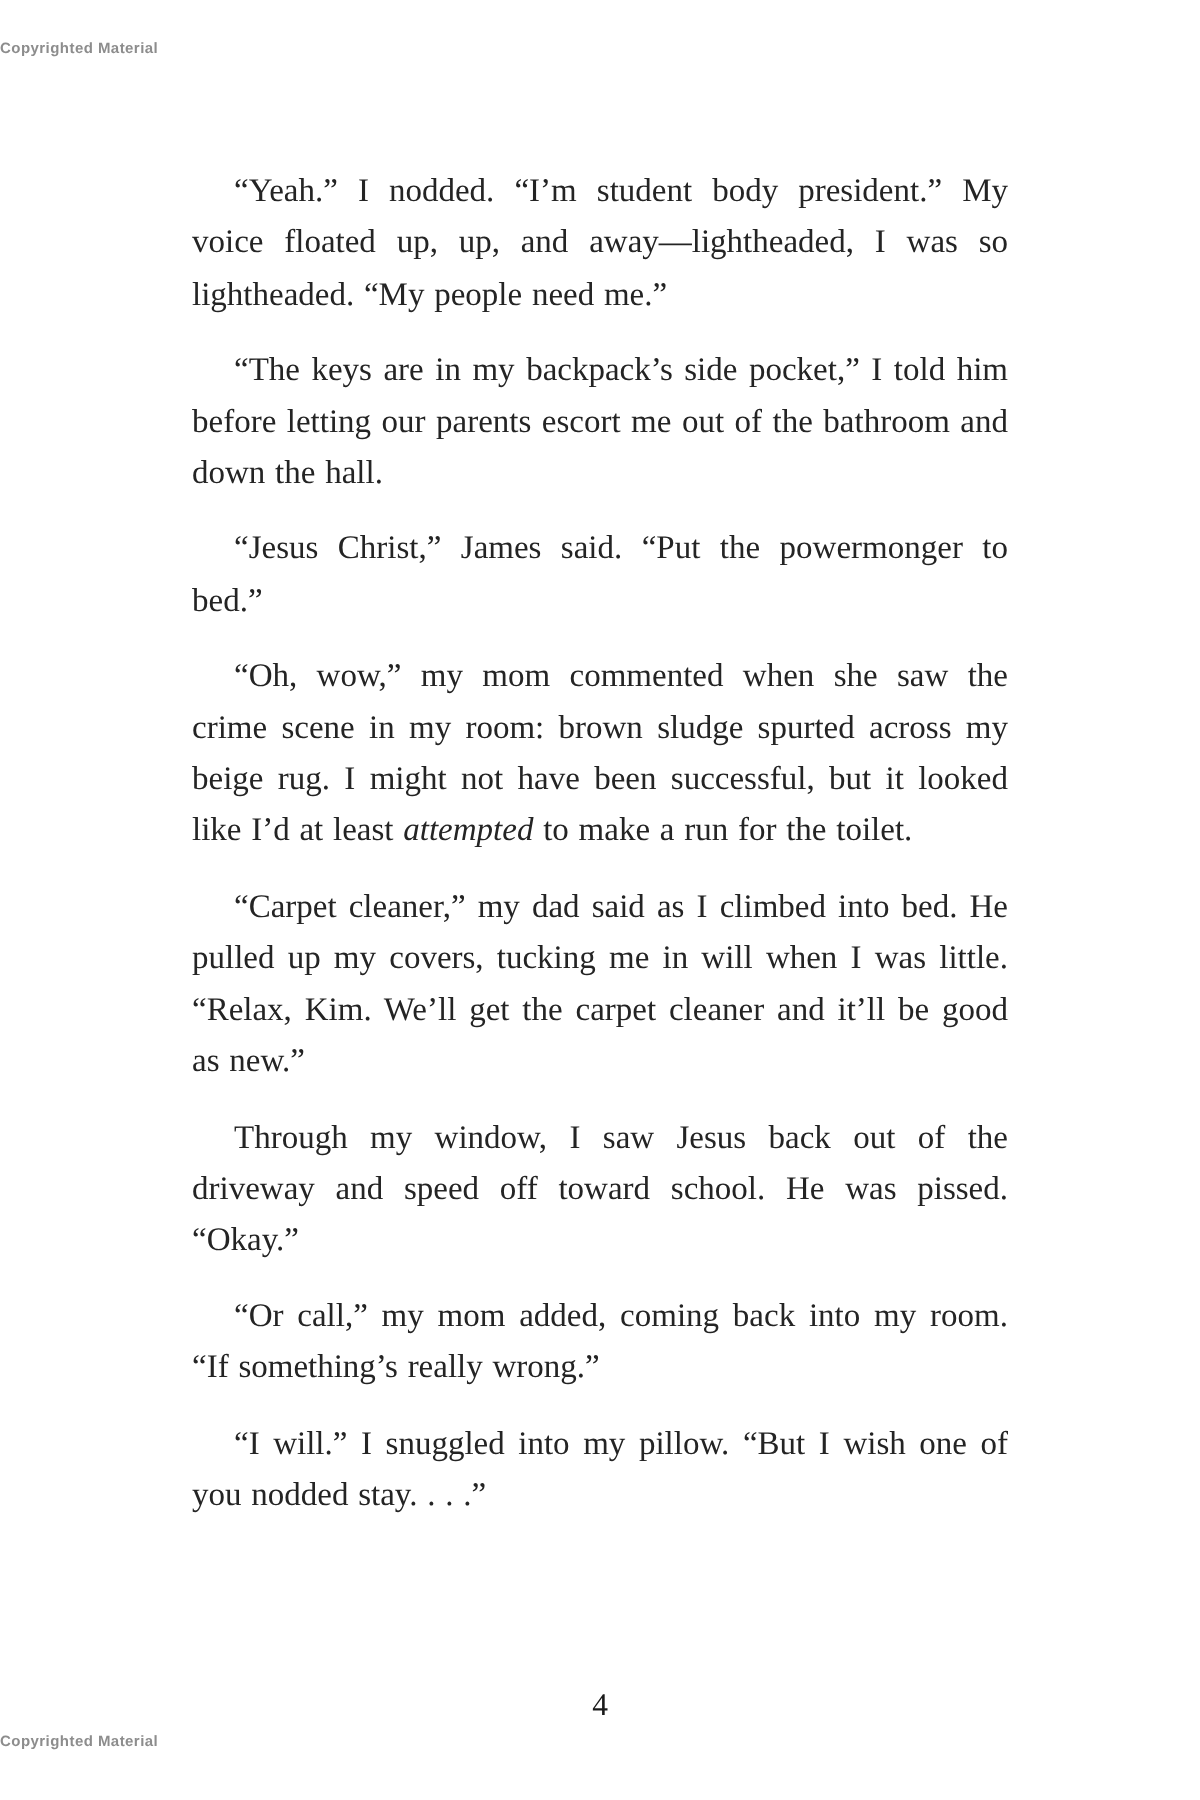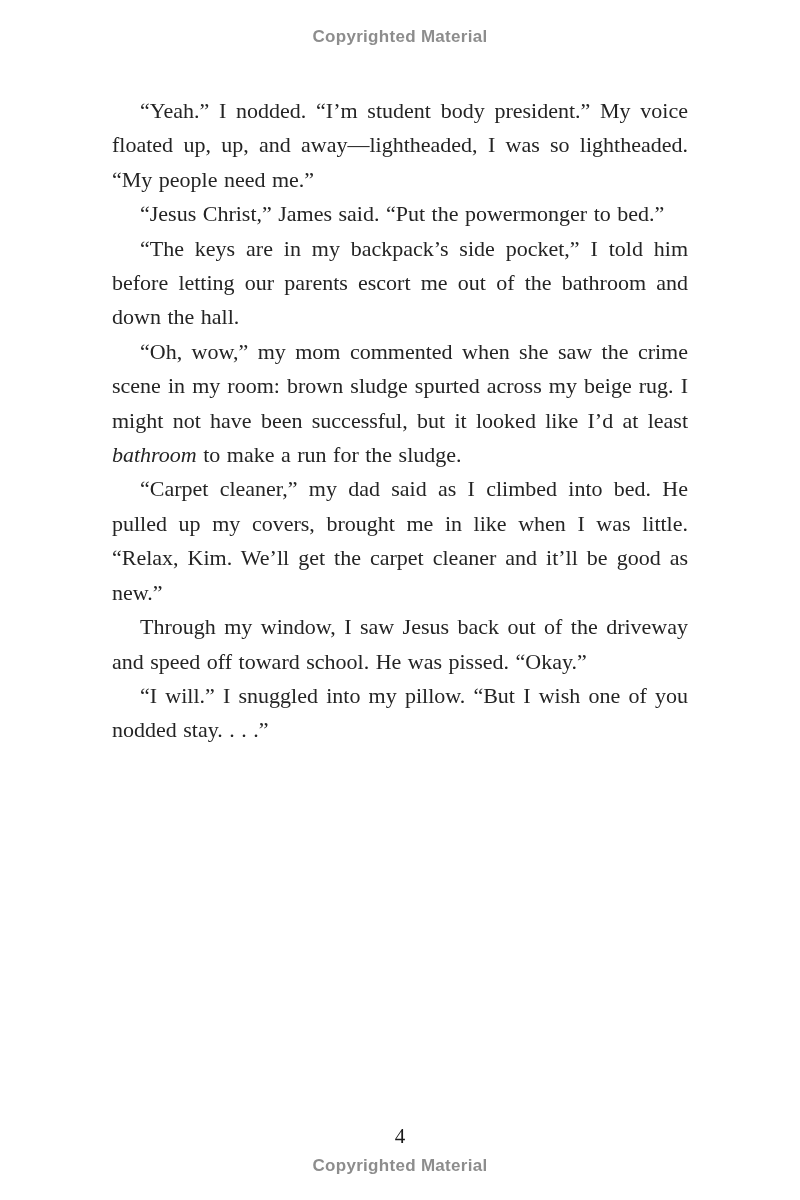--- a/index.html
+++ b/index.html
@@ -18,41 +18,40 @@
     position: absolute;
     top: 0; left: 0;
     width: 800px;
     height: 1200px;
     background: #ffffff;
   }
   .notice {
     position: absolute;
     left: 0;
     width: 800px;
-    text-align: center;
     font-family: "Liberation Sans", "DejaVu Sans", sans-serif;
     font-weight: bold;
-    font-size: 17px;
+    font-size: 10px;
     color: #8d8d8d;
     letter-spacing: 0.3px;
   }
   .notice.top { top: 27px; }
   .notice.bottom { top: 1156px; }
   .body-text {
     position: absolute;
     top: 94px;
     left: 112px;
     width: 576px;
     font-size: 22px;
     line-height: 34.4px;
     color: #242424;
     text-align: justify;
   }
   .body-text p {
-    margin: 0;
+    margin: 16px;
     padding: 0;
     text-indent: 28px;
     word-spacing: 1px;
   }
   .body-text .italic { font-style: italic; }
   .page-number {
     position: absolute;
     top: 1124px;
     left: 0;
     width: 800px;
@@ -62,24 +61,25 @@
   }
 </style>
 </head>
 <body>
 
 <div class="page">
   <div class="notice top">Copyrighted Material</div>
 
   <div class="body-text">
       <p><span>“Yeah.” I nodded. “I’m student body president.” My voice floated up, up, and away—lightheaded, I was so lightheaded. “My people need me.”</span></p>
+      <p><span>“The keys are in my backpack’s side pocket,” I told him before letting our parents escort me out of the bathroom and down the hall.</span></p>
       <p><span>“Jesus Christ,” James said. “Put the powermonger to bed.”</span></p>
-      <p><span>“The keys are in my backpack’s side pocket,” I told him before letting our parents escort me out of the bathroom and down the hall.</span></p>
-      <p><span>“Oh, wow,” my mom commented when she saw the crime scene in my room: brown sludge spurted across my beige rug. I might not have been successful, but it looked like I’d at least </span><span class="italic">bathroom</span><span> to make a run for the sludge.</span></p>
-      <p><span>“Carpet cleaner,” my dad said as I climbed into bed. He pulled up my covers, brought me in like when I was little. “Relax, Kim. We’ll get the carpet cleaner and it’ll be good as new.”</span></p>
+      <p><span>“Oh, wow,” my mom commented when she saw the crime scene in my room: brown sludge spurted across my beige rug. I might not have been successful, but it looked like I’d at least </span><span class="italic">attempted</span><span> to make a run for the toilet.</span></p>
+      <p><span>“Carpet cleaner,” my dad said as I climbed into bed. He pulled up my covers, tucking me in will when I was little. “Relax, Kim. We’ll get the carpet cleaner and it’ll be good as new.”</span></p>
       <p><span>Through my window, I saw Jesus back out of the driveway and speed off toward school. He was pissed. “Okay.”</span></p>
+      <p><span>“Or call,” my mom added, coming back into my room. “If something’s really wrong.”</span></p>
       <p><span>“I will.” I snuggled into my pillow. “But I wish one of you nodded stay. . . .”</span></p>
     </div>
 
   <div class="page-number">4</div>
 
   <div class="notice bottom">Copyrighted Material</div>
 </div>
 
 </body></html>

